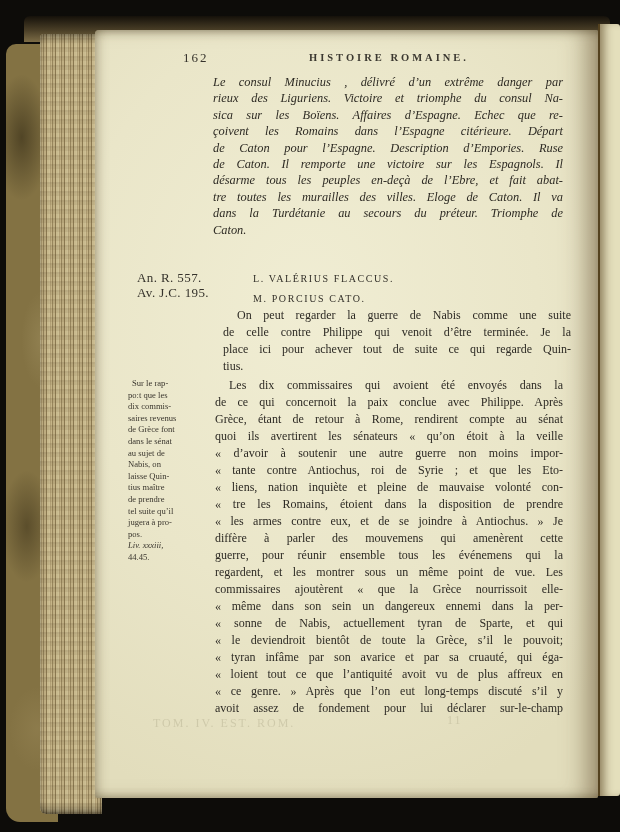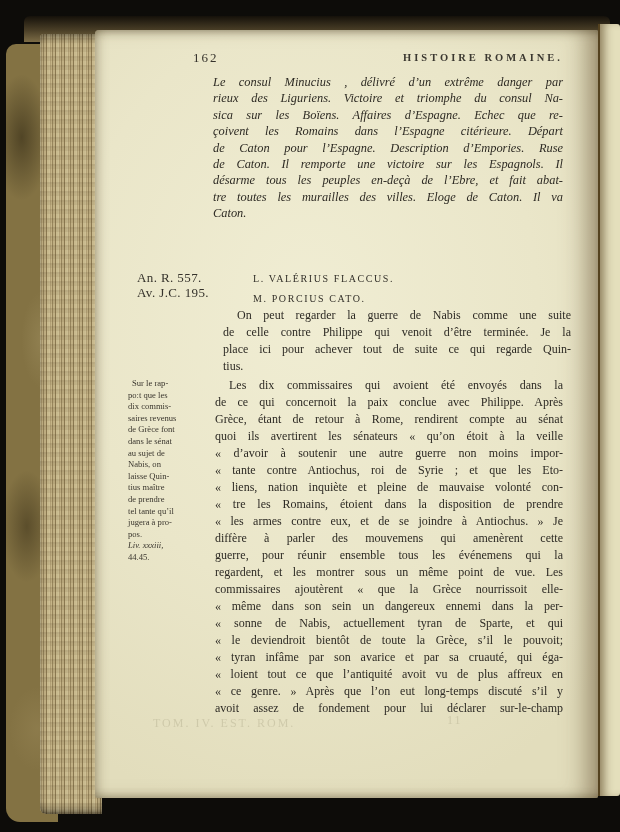--- a/index.html
+++ b/index.html
@@ -52,26 +52,26 @@
     border-radius:4px 2px 2px 3px;
     box-shadow:
       inset 10px 0 12px -8px rgba(96,80,48,.45),
       inset 0 8px 10px -7px rgba(70,58,32,.5),
       inset 0 -8px 10px -7px rgba(70,58,32,.4),
       inset -22px 0 26px -12px rgba(88,66,34,.55);
     color:#2f2c25;
   }
 
   .folio{
-    position:absolute;left:98px;top:20px;
+    position:absolute;left:88px;top:20px;
     font-size:13px;letter-spacing:2px;color:#36332c;
   }
   .running-title{
     position:absolute;left:120px;top:22px;width:348px;
-    text-align:right;font-size:10.5px;letter-spacing:3px;
+    text-align:center;font-size:10.5px;letter-spacing:3px;
     font-weight:bold;color:#3b3830;
   }
 
   .jblock{position:absolute;}
   .jline{
     text-align:justify;
     -moz-text-align-last:justify;text-align-last:justify;
     white-space:normal;
   }
 
@@ -129,20 +129,21 @@
 
     <div class="jblock summary">
         <div class="jline">Le consul Minucius , délivré d’un extrême danger par</div>
         <div class="jline">rieux des Liguriens. Victoire et triomphe du consul Na-</div>
         <div class="jline">sica sur les Boïens. Affaires d’Espagne. Echec que re-</div>
         <div class="jline">çoivent les Romains dans l’Espagne citérieure. Départ</div>
         <div class="jline">de Caton pour l’Espagne. Description d’Empories. Ruse</div>
         <div class="jline">de Caton. Il remporte une victoire sur les Espagnols. Il</div>
         <div class="jline">désarme tous les peuples en-deçà de l’Ebre, et fait abat-</div>
         <div class="jline">tre toutes les murailles des villes. Eloge de Caton. Il va</div>
+        <div class="jline">dans la Turdétanie au secours du préteur. Triomphe de</div>
         <div class="jline">Caton.</div>
       </div>
 
     <div class="dates">
       <div>An. R. 557.</div>
       <div>Av. J.C. 195.</div>
     </div>
 
     <div class="consuls">
       <div>L. VALÉRIUS FLACCUS.</div>
@@ -161,21 +162,21 @@
         <div class="jline">po:t que les</div>
         <div class="jline">dix commis-</div>
         <div class="jline">saires revenus</div>
         <div class="jline">de Grèce font</div>
         <div class="jline">dans le sénat</div>
         <div class="jline">au sujet de</div>
         <div class="jline">Nabis, on</div>
         <div class="jline">laisse Quin-</div>
         <div class="jline">tius maître</div>
         <div class="jline">de prendre</div>
-        <div class="jline">tel tante qu’il</div>
+        <div class="jline">tel suite qu’il</div>
         <div class="jline">jugera à pro-</div>
         <div class="jline">pos.</div>
         <div class="jline">Liv. xxxiii,</div>
         <div class="jline">44.45.</div>
       </div>
 
     <div class="jblock para para2">
         <div class="jline">Les dix commissaires qui avoient été envoyés dans la</div>
         <div class="jline">de ce qui concernoit la paix conclue avec Philippe. Après</div>
         <div class="jline">Grèce, étant de retour à Rome, rendirent compte au sénat</div>

